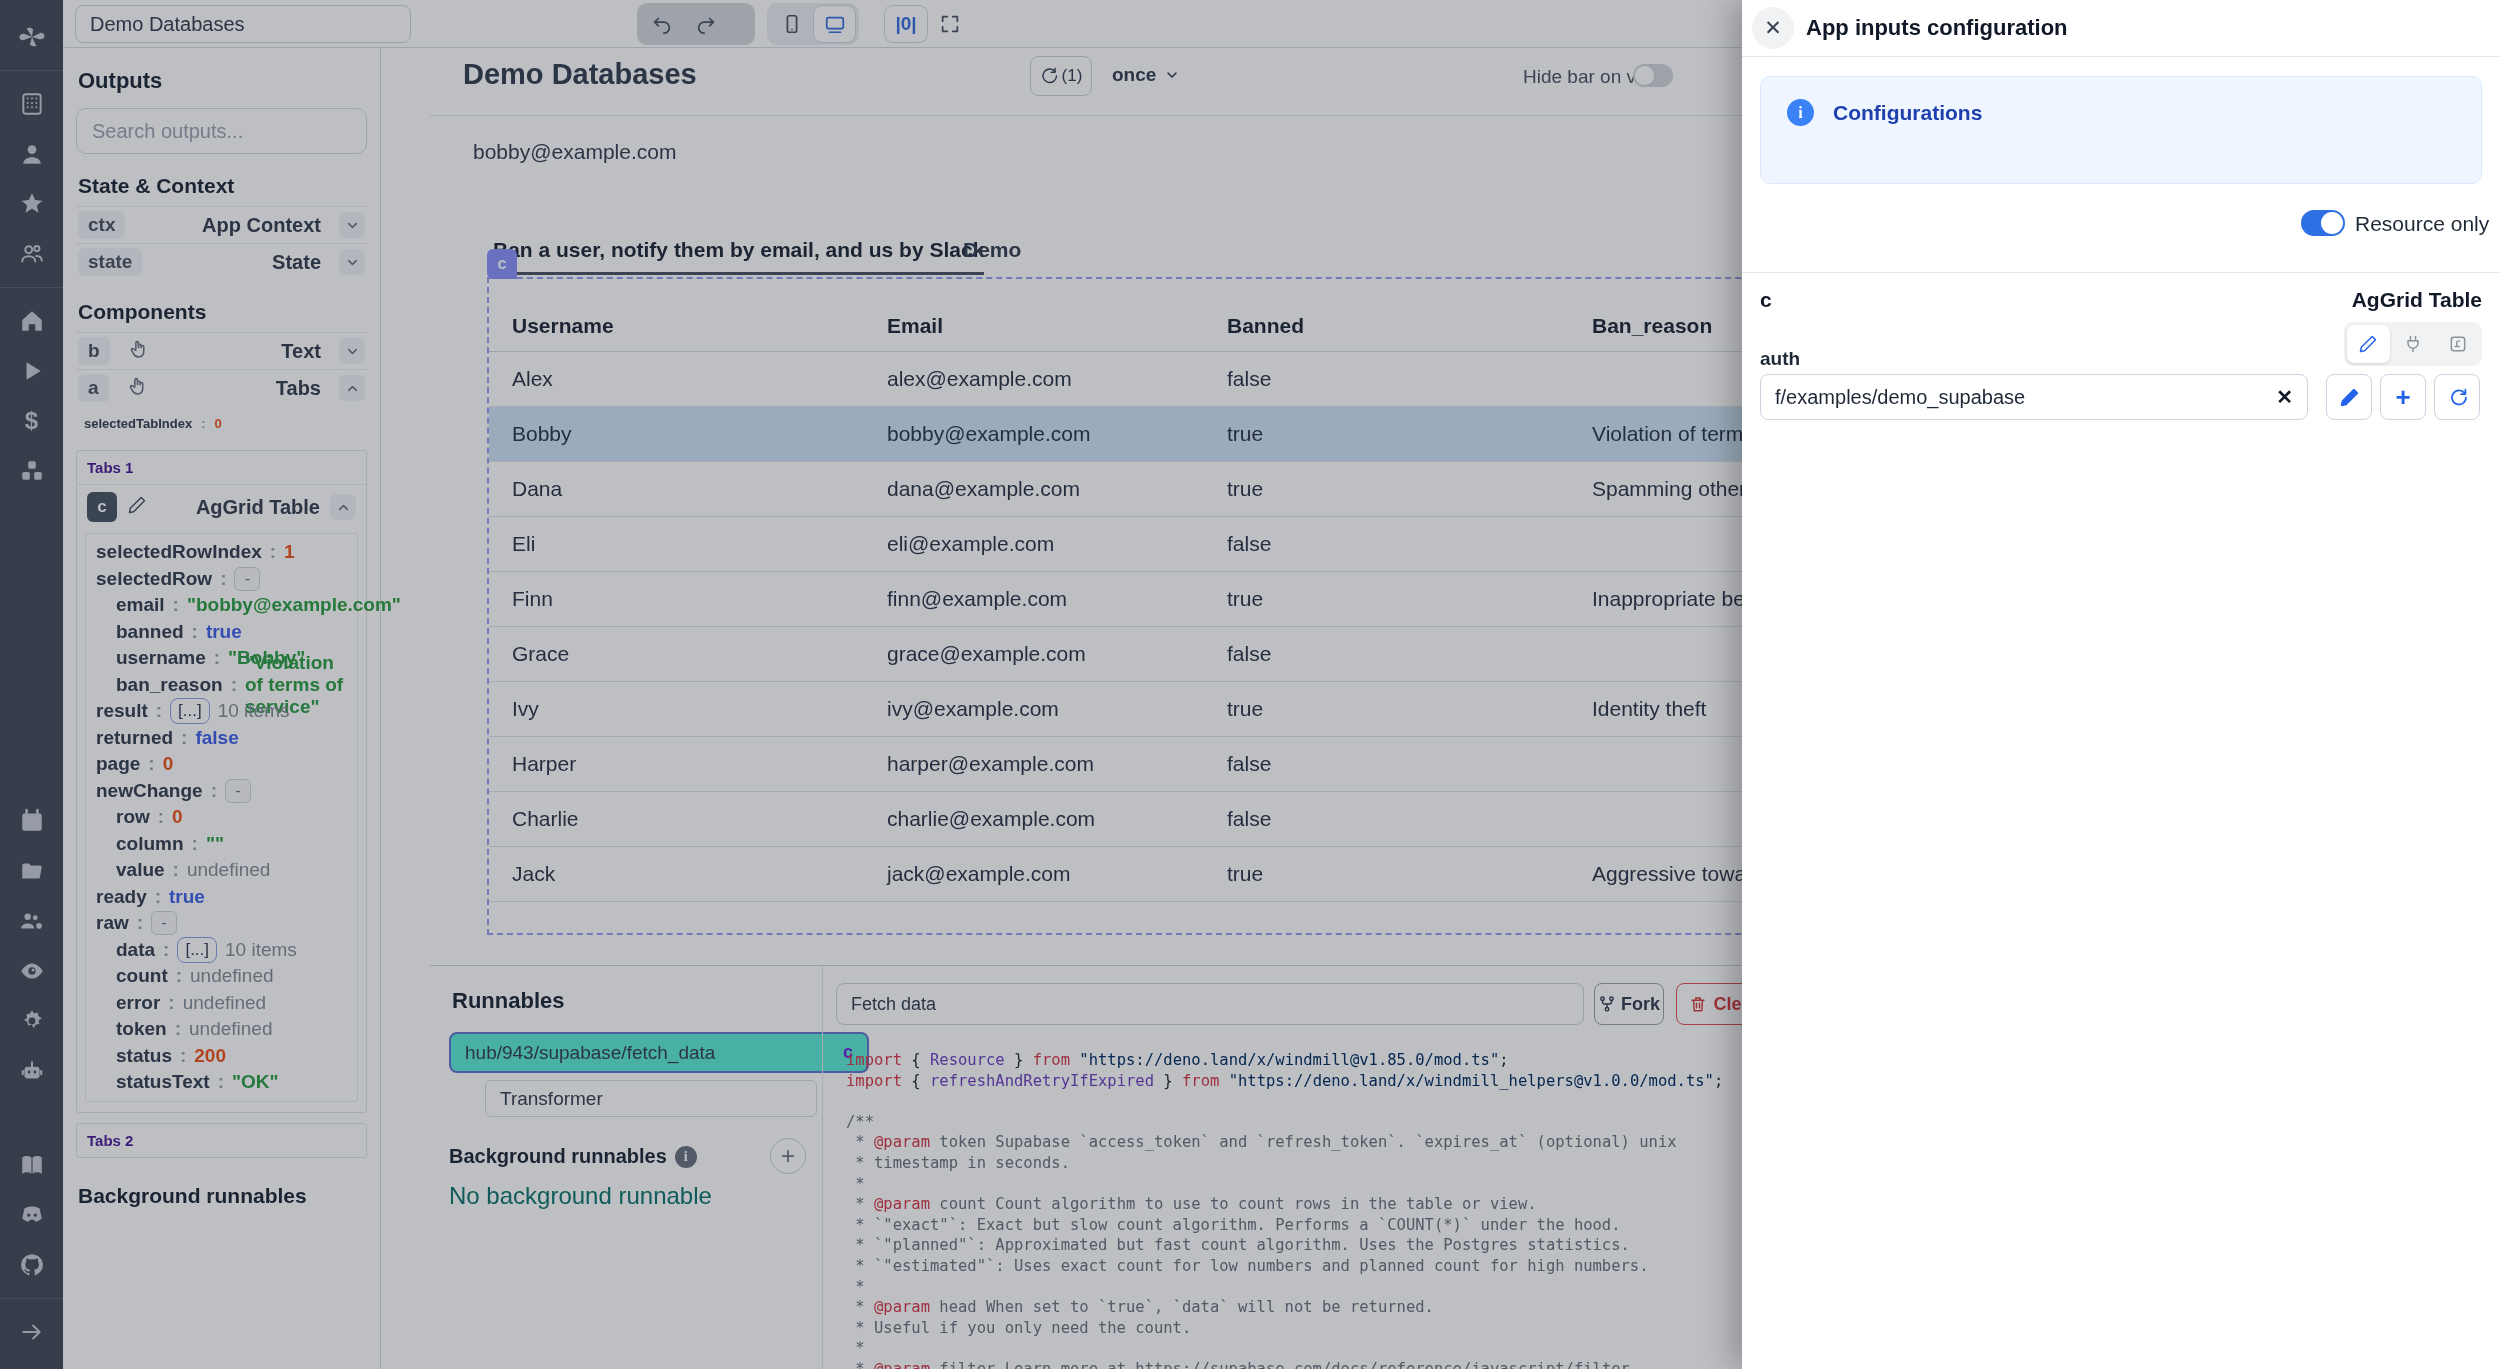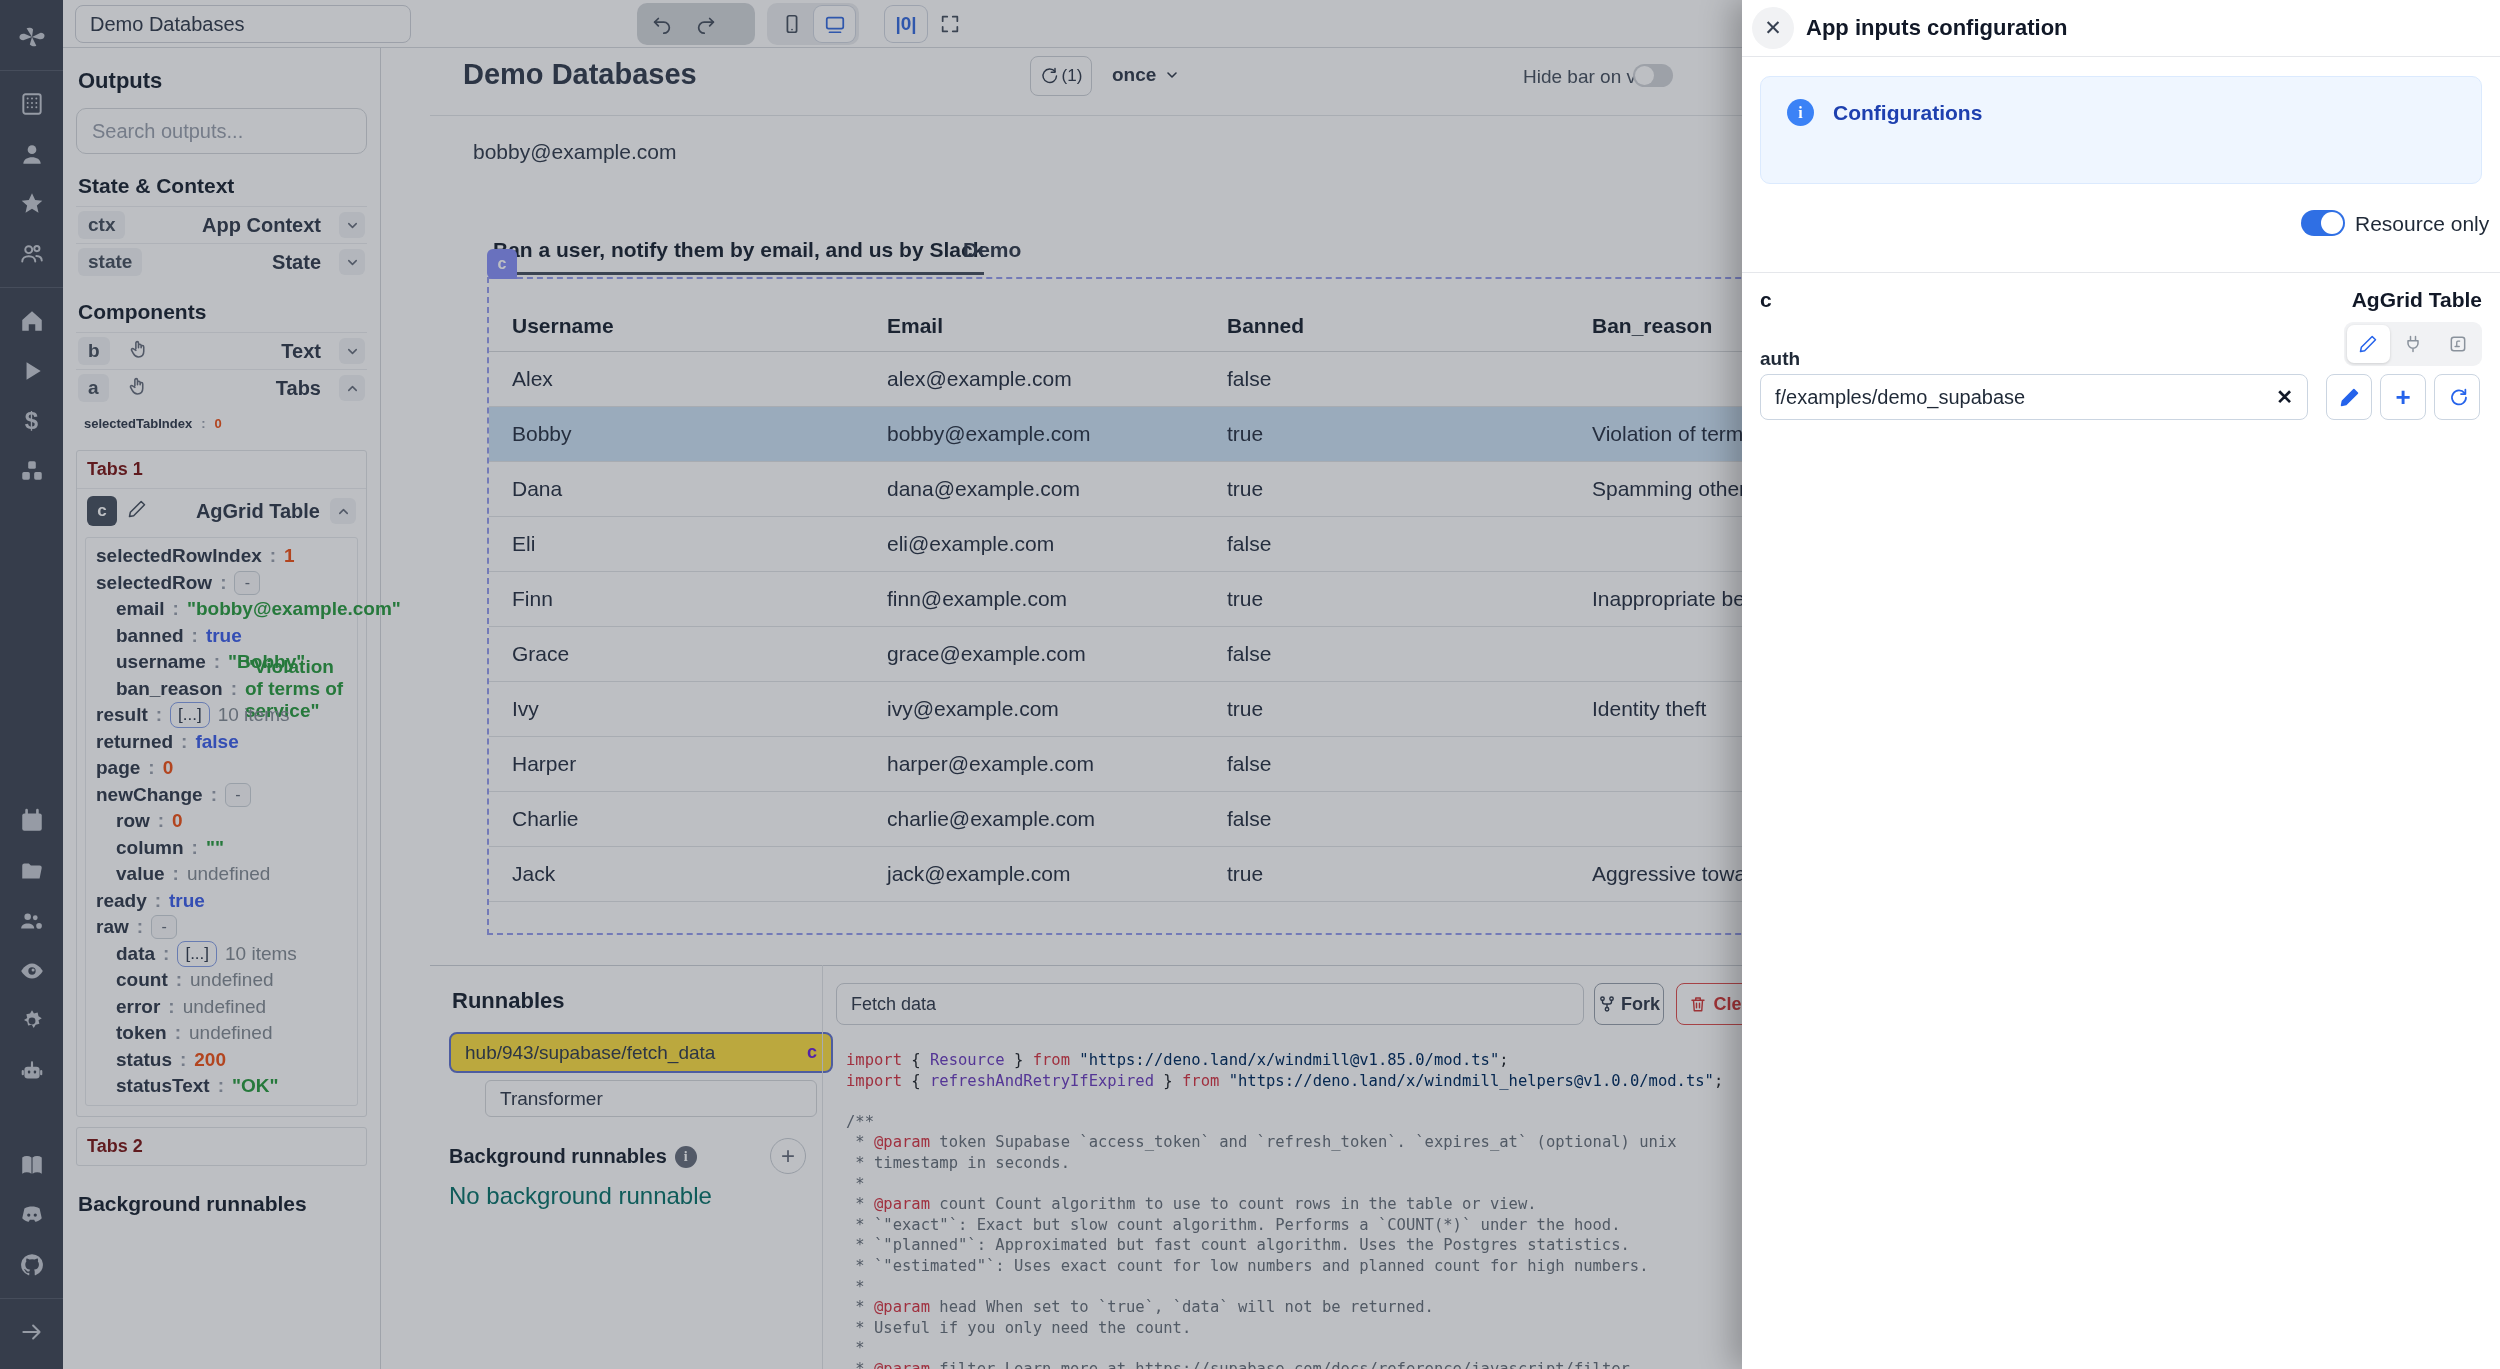--- a/index.html
+++ b/index.html
@@ -44,21 +44,21 @@
   .k{font-weight:bold;color:#374151}
   .colon{color:#9ca3af;font-weight:bold}
   .v-num{color:#f0561d;font-weight:bold}
   .v-str{color:#2f9e44;font-weight:bold}
   .v-bool{color:#4263eb;font-weight:bold}
   .v-und{color:#868e96}
   .v-box{display:inline-flex;align-items:center;justify-content:center;min-width:26px;height:24px;border:1px solid #ced4da;border-radius:6px;background:#f8f9fa;color:#6b7280;font-size:16px;padding:0 4px}
   .v-arr{display:inline-flex;align-items:center;justify-content:center;height:26px;border:1px solid #8aa2e8;border-radius:8px;background:#fff;color:#374151;font-size:17px;padding:0 7px}
   .v-items{color:#868e96;font-size:19px}
   .sec-box{border:1px solid #e2e5e8;border-radius:3px;margin-top:10px}
-  .sec-box .title{font-size:18px;font-weight:bold;color:#7f1d1d;padding:8px 10px}
+  .sec-box .title{font-size:15px;font-weight:bold;color:#4c1d95;padding:8px 10px}
   .comp-row{display:flex;align-items:center;gap:10px;padding:7px 10px;border-top:1px solid #eceef0}
   .cbadge-dark{width:30px;height:30px;border-radius:6px;background:#4b5563;color:#fff;font-size:17px;font-weight:bold;display:flex;align-items:center;justify-content:center}
   .pencil-sm svg{width:20px;height:20px;stroke:#4b5563;fill:none;stroke-width:1.8;stroke-linecap:round;stroke-linejoin:round}
   .props{border:1px solid #e8eaed;border-radius:3px;margin:4px 8px 10px 8px;padding:5px 0}
   .prop-row{display:flex;align-items:center;gap:8px;height:26.5px;font-size:19px;padding-left:10px}
   .prop-row.ind{padding-left:30px}
 
   
   .main{position:absolute;left:430px;top:48px;right:0;bottom:0;background:#fff}
   .canvas-title{position:absolute;left:463px;top:58px;font-size:29px;font-weight:bold;color:#374151}
@@ -78,21 +78,21 @@
   .cbadge-purple{position:absolute;left:-2px;top:-30px;width:30px;height:30px;border-radius:6px 6px 0 6px;background:#8b93f8;color:#fff;font-size:16px;font-weight:bold;display:flex;align-items:center;justify-content:center}
   .grid-table{position:absolute;left:0;top:21px;right:0}
   .g-row{display:grid;grid-template-columns:375px 340px 365px 1fr;height:55px;align-items:center;border-bottom:1px solid #e2e5e8;font-size:21px;color:#2d3748}
   .g-row>div{padding-left:23px;white-space:nowrap;overflow:hidden}
   .g-head{height:52px;font-weight:bold;color:#1f2937;border-bottom:1px solid #d7dadd}
   .g-row.selected{background:#cfe3f5}
 
   
   .bottom{position:absolute;left:430px;top:965px;right:0;bottom:0;background:#fff;border-top:1px solid #cfd3d8}
   .run-title{position:absolute;left:452px;top:988px;font-size:22px;font-weight:bold;color:#1f2937}
-  .run-item{position:absolute;left:449px;top:1032px;width:384px;height:41px;border:2px solid #6577cf;border-radius:8px;background:#fde047;display:flex;align-items:center;padding:0 14px;font-size:19px;color:#374151}
+  .run-item{position:absolute;left:449px;top:1032px;width:420px;height:41px;border:2px solid #6577cf;border-radius:8px;background:#5eead4;display:flex;align-items:center;padding:0 14px;font-size:19px;color:#374151}
   .run-item .cid{margin-left:auto;color:#6d28d9;font-weight:bold;font-size:18px}
   .run-transformer{position:absolute;left:485px;top:1080px;width:332px;height:37px;border:1px solid #d7dadd;border-radius:6px;display:flex;align-items:center;padding:0 14px;font-size:19px;color:#374151}
   .bg-run{position:absolute;left:449px;top:1145px;font-size:20px;font-weight:bold;color:#1f2937;display:flex;align-items:center;gap:8px}
   .info-dot{width:22px;height:22px;border-radius:50%;background:#6b7280;color:#fff;font-size:14px;font-weight:bold;display:flex;align-items:center;justify-content:center;font-family:"Liberation Serif",serif}
   .add-bg{position:absolute;left:770px;top:1138px;width:36px;height:36px;border-radius:50%;border:1px solid #cbd0d6;color:#6b7280;font-size:24px;display:flex;align-items:center;justify-content:center;background:#fff}
   .no-bg{position:absolute;left:449px;top:1182px;font-size:24px;color:#0f766e}
   .v-sep{position:absolute;left:822px;top:965px;width:1px;bottom:0;background:#e2e5e8}
   .fetch-input{position:absolute;left:836px;top:983px;width:748px;height:42px;border:1px solid #cfd3d8;border-radius:8px;font-size:18px;color:#374151;padding:0 14px;font-family:"Liberation Sans",sans-serif;background:#fff}
   .fork-btn{position:absolute;left:1594px;top:983px;width:70px;height:42px;border:1px solid #9aa3ad;border-radius:8px;background:#fff;display:flex;align-items:center;justify-content:center;gap:5px;font-size:18px;font-weight:600;color:#374151}
   .fork-btn svg{width:18px;height:18px;stroke:#374151;fill:none;stroke-width:1.9;stroke-linecap:round;stroke-linejoin:round}

